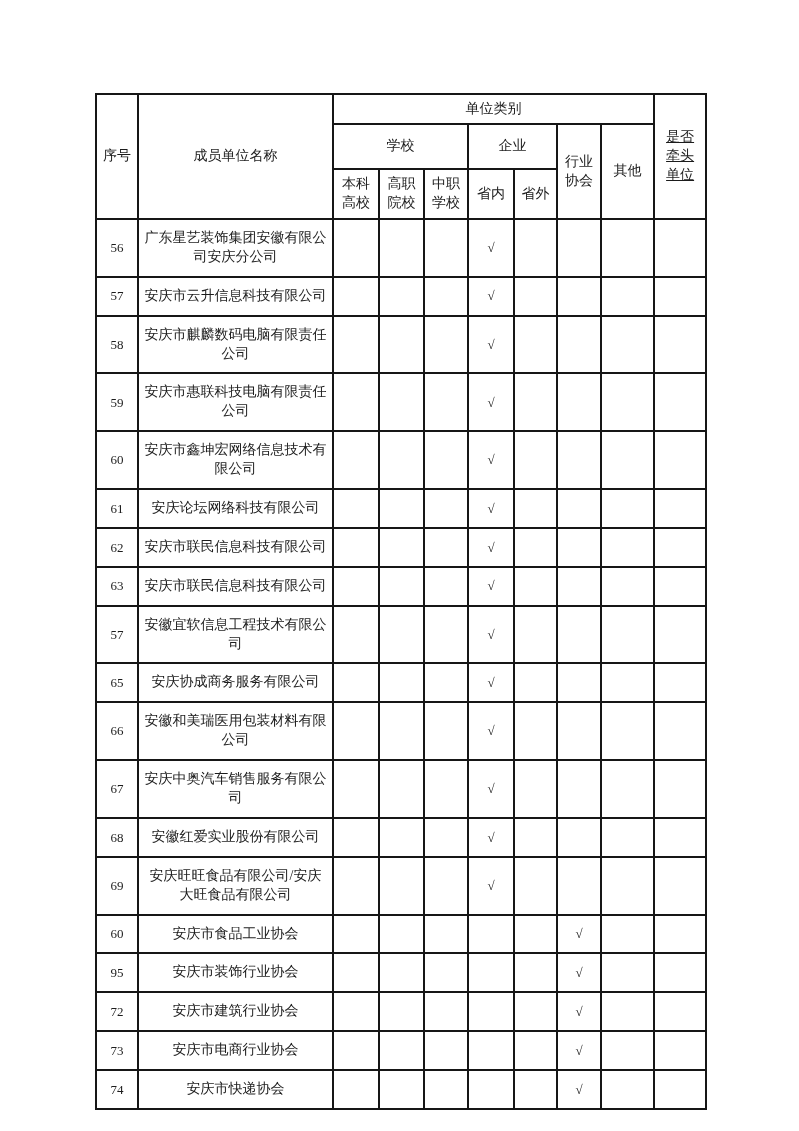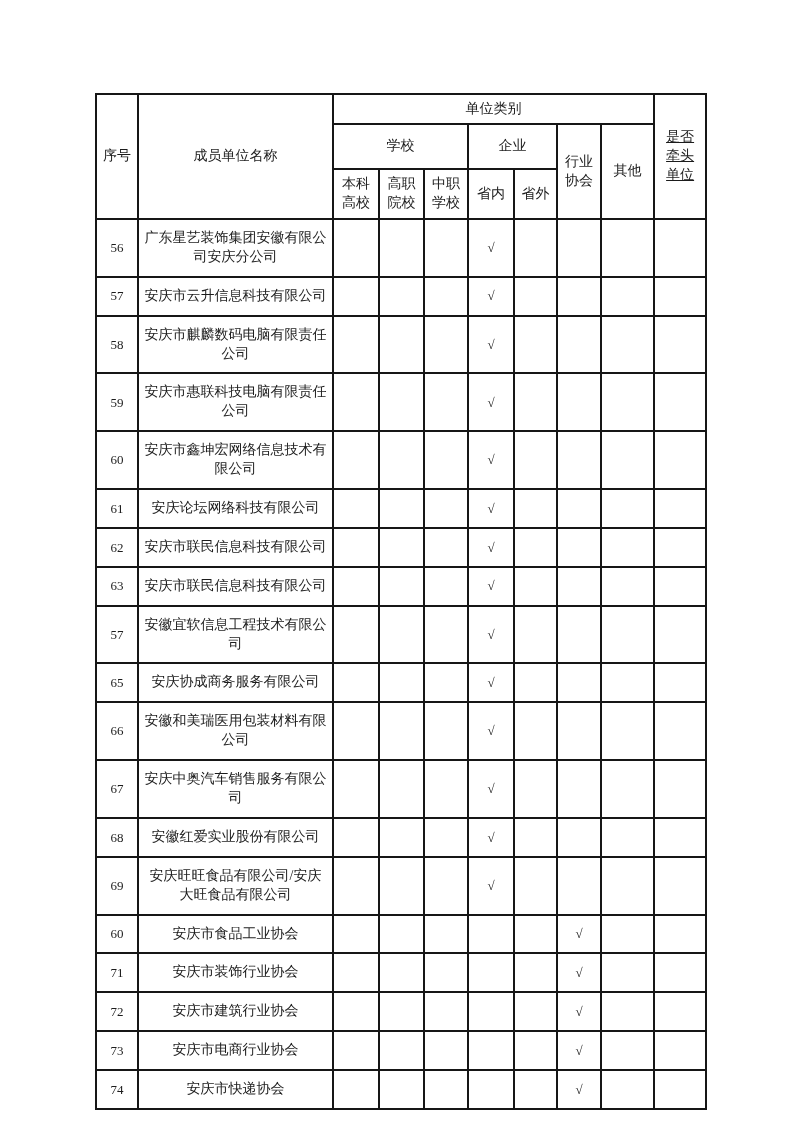--- a/index.html
+++ b/index.html
@@ -259,21 +259,21 @@
           <td class="check-cell"></td>
           <td class="check-cell"></td>
           <td class="check-cell"></td>
           <td class="check-cell"></td>
           <td class="check-cell"></td>
           <td class="check-cell">√</td>
           <td class="check-cell"></td>
           <td class="check-cell"></td>
         </tr>
         <tr>
-          <td class="no-cell">71</td>
+          <td class="no-cell">95</td>
           <td class="name-cell">安庆市装饰行业协会</td>
           <td class="check-cell"></td>
           <td class="check-cell"></td>
           <td class="check-cell"></td>
           <td class="check-cell"></td>
           <td class="check-cell"></td>
           <td class="check-cell">√</td>
           <td class="check-cell"></td>
           <td class="check-cell"></td>
         </tr>

